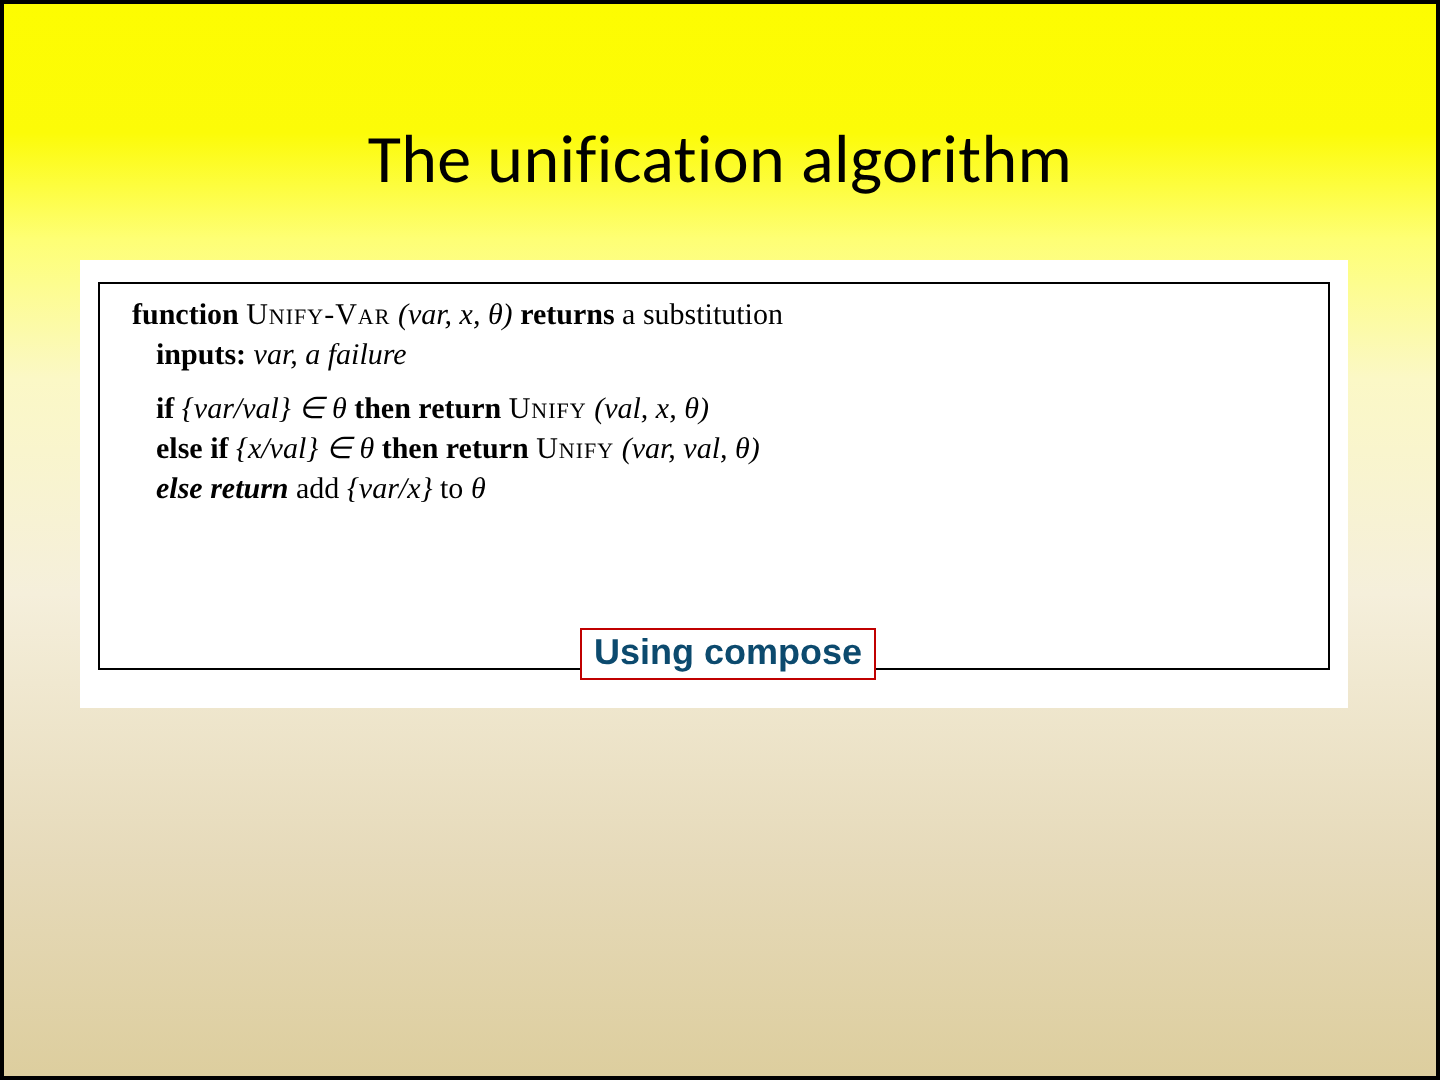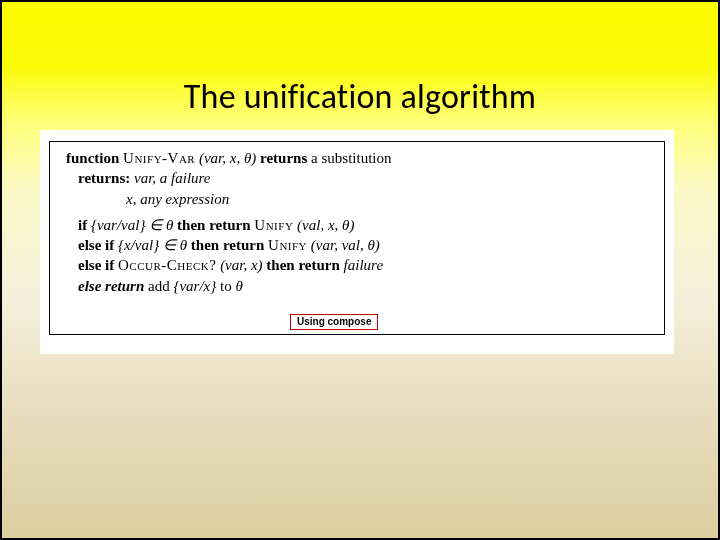--- a/index.html
+++ b/index.html
@@ -28,21 +28,20 @@
   .title {
     position: absolute;
     top: 58px;
     left: 0;
     width: 100%;
     text-align: center;
     font-size: 34px;
     font-weight: 400;
     color: #000;
     letter-spacing: 0.2px;
-    margin-top: 16px;
   }
   .algo-box {
     position: absolute;
     top: 128px;
     left: 38px;
     width: 632px;
     height: 222px;
     background: #fff;
     border: 1px solid transparent;
   }
@@ -66,23 +65,23 @@
   .kw { font-weight: bold; }
   .sc { font-variant: small-caps; letter-spacing: 0.5px; }
   .it { font-style: italic; }
   .ind2 { padding-left: 60px; }
   .gap { height: 6px; }
   .annot {
     position: absolute;
     left: 288px;
     top: 312px;
     font-family: Arial, sans-serif;
-    font-size: 10px;
+    font-size: 18px;
     font-weight: bold;
-    color: #000000;
+    color: #0c4a6e;
     border: 1.5px solid #c00000;
     padding: 1px 6px 2px 6px;
     background: #fff;
   }
 </style>
 </head>
 <body>
 
 <div class="slide">
   <div class="title">The unification algorithm</div>
@@ -95,28 +94,25 @@
         <span> </span>
         <span class="sc">Unify-Var</span>
         <span class="it">(var, x, θ)</span>
         <span> </span>
         <span class="kw">returns</span>
         <span> </span>
         <span>a substitution</span>
       </div>
 
       <div class="row">
-        <span class="kw" style="padding-left:12px;">returns:</span>
+        <span class="kw" style="padding-left:12px;">inputs:</span>
         <span>  </span>
         <span class="it">var, a failure</span>
       </div>
 
-      <div class="row ind2">
-        <span class="it">x, any expression</span>
-      </div>
 
 
       <div class="gap"></div>
 
       <div class="row">
         <span class="kw" style="padding-left:12px;">if</span>
         <span> </span>
         <span class="it">{var/val}  ∈  θ</span>
         <span> </span>
         <span class="kw">then return</span>
@@ -129,30 +125,20 @@
         <span class="kw" style="padding-left:12px;">else if</span>
         <span> </span>
         <span class="it">{x/val}  ∈  θ</span>
         <span> </span>
         <span class="kw">then return</span>
         <span> </span>
         <span class="sc">Unify</span>
         <span class="it">(var, val, θ)</span>
       </div>
 
-      <div class="row">
-        <span class="kw" style="padding-left:12px;">else if</span>
-        <span> </span>
-        <span class="sc">Occur-Check?</span>
-        <span class="it">(var, x)</span>
-        <span> </span>
-        <span class="kw">then return</span>
-        <span> </span>
-        <span class="it">failure</span>
-      </div>
 
       <div class="row">
         <span class="kw" style="padding-left:12px;font-style:italic;">else return</span>
         <span> </span>
         <span>add</span>
         <span> </span>
         <span class="it">{var/x}</span>
         <span> </span>
         <span>to</span>
         <span> </span>

